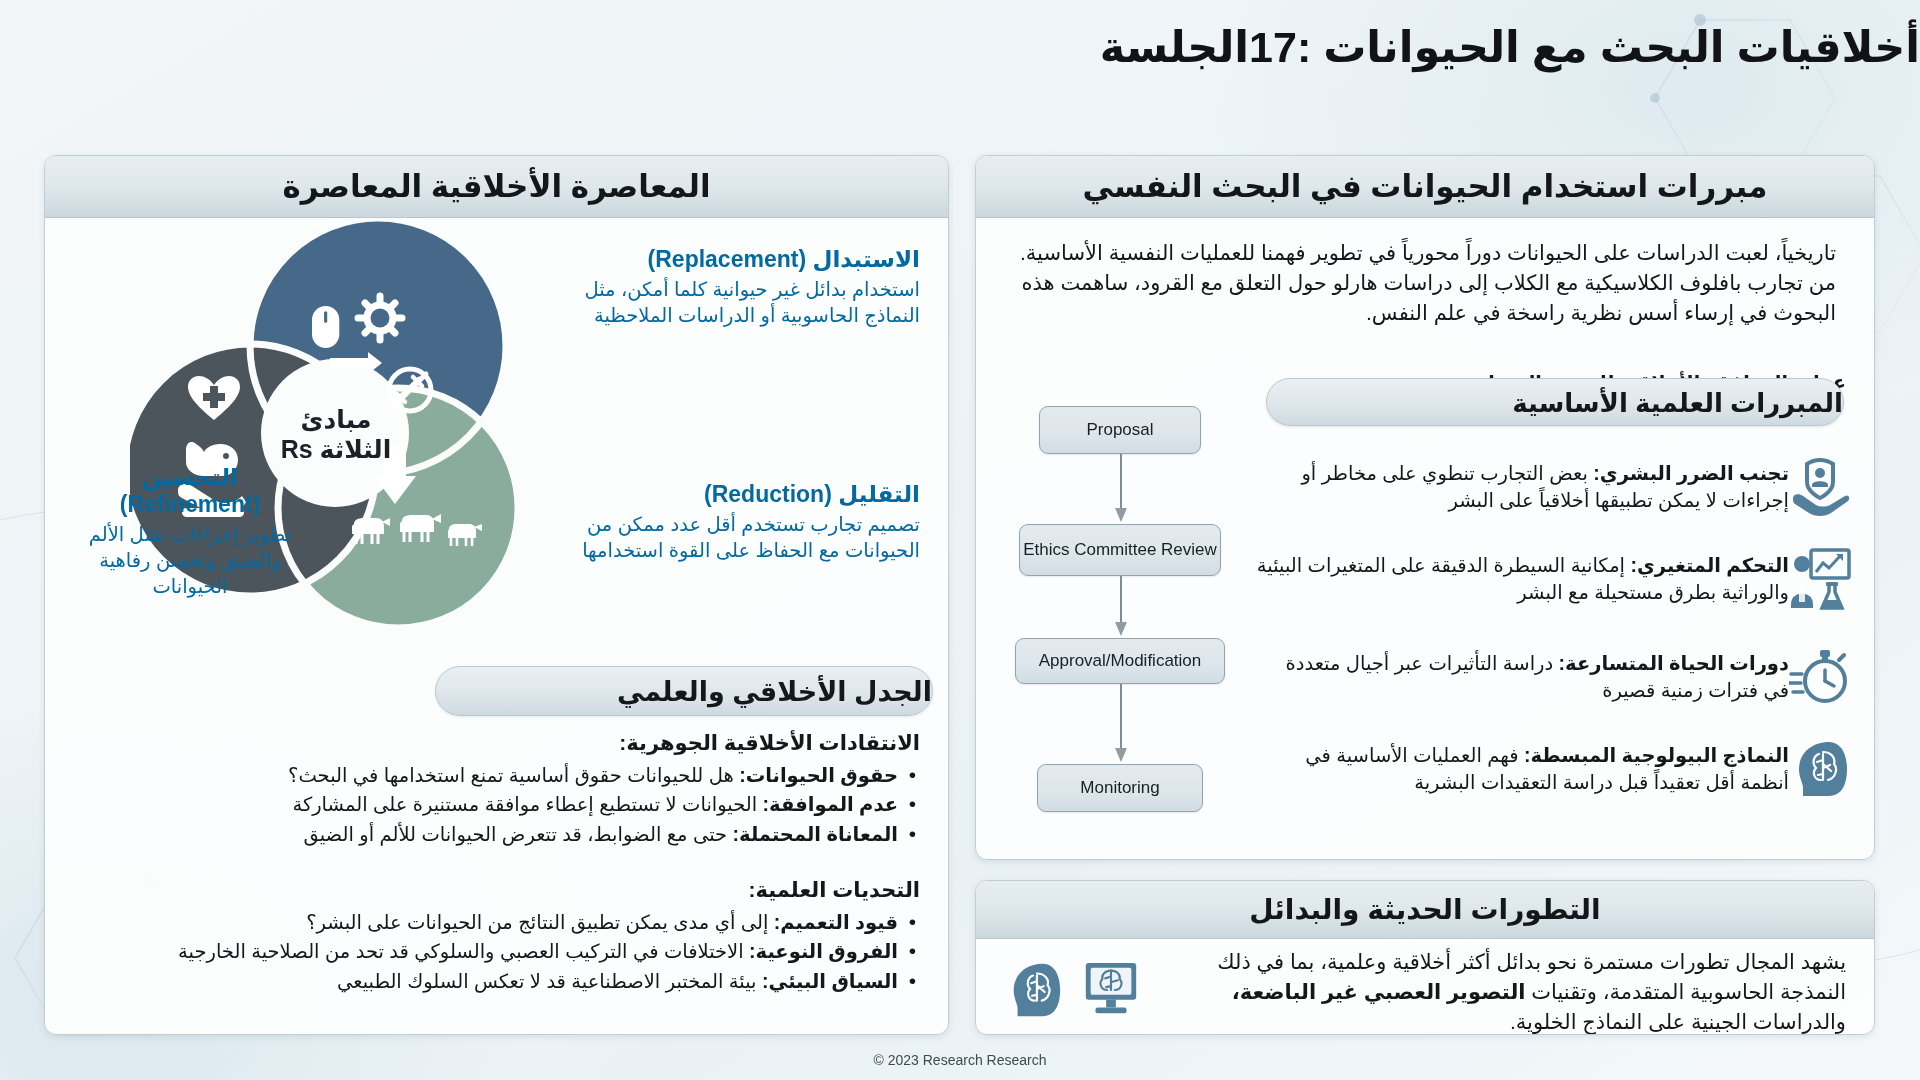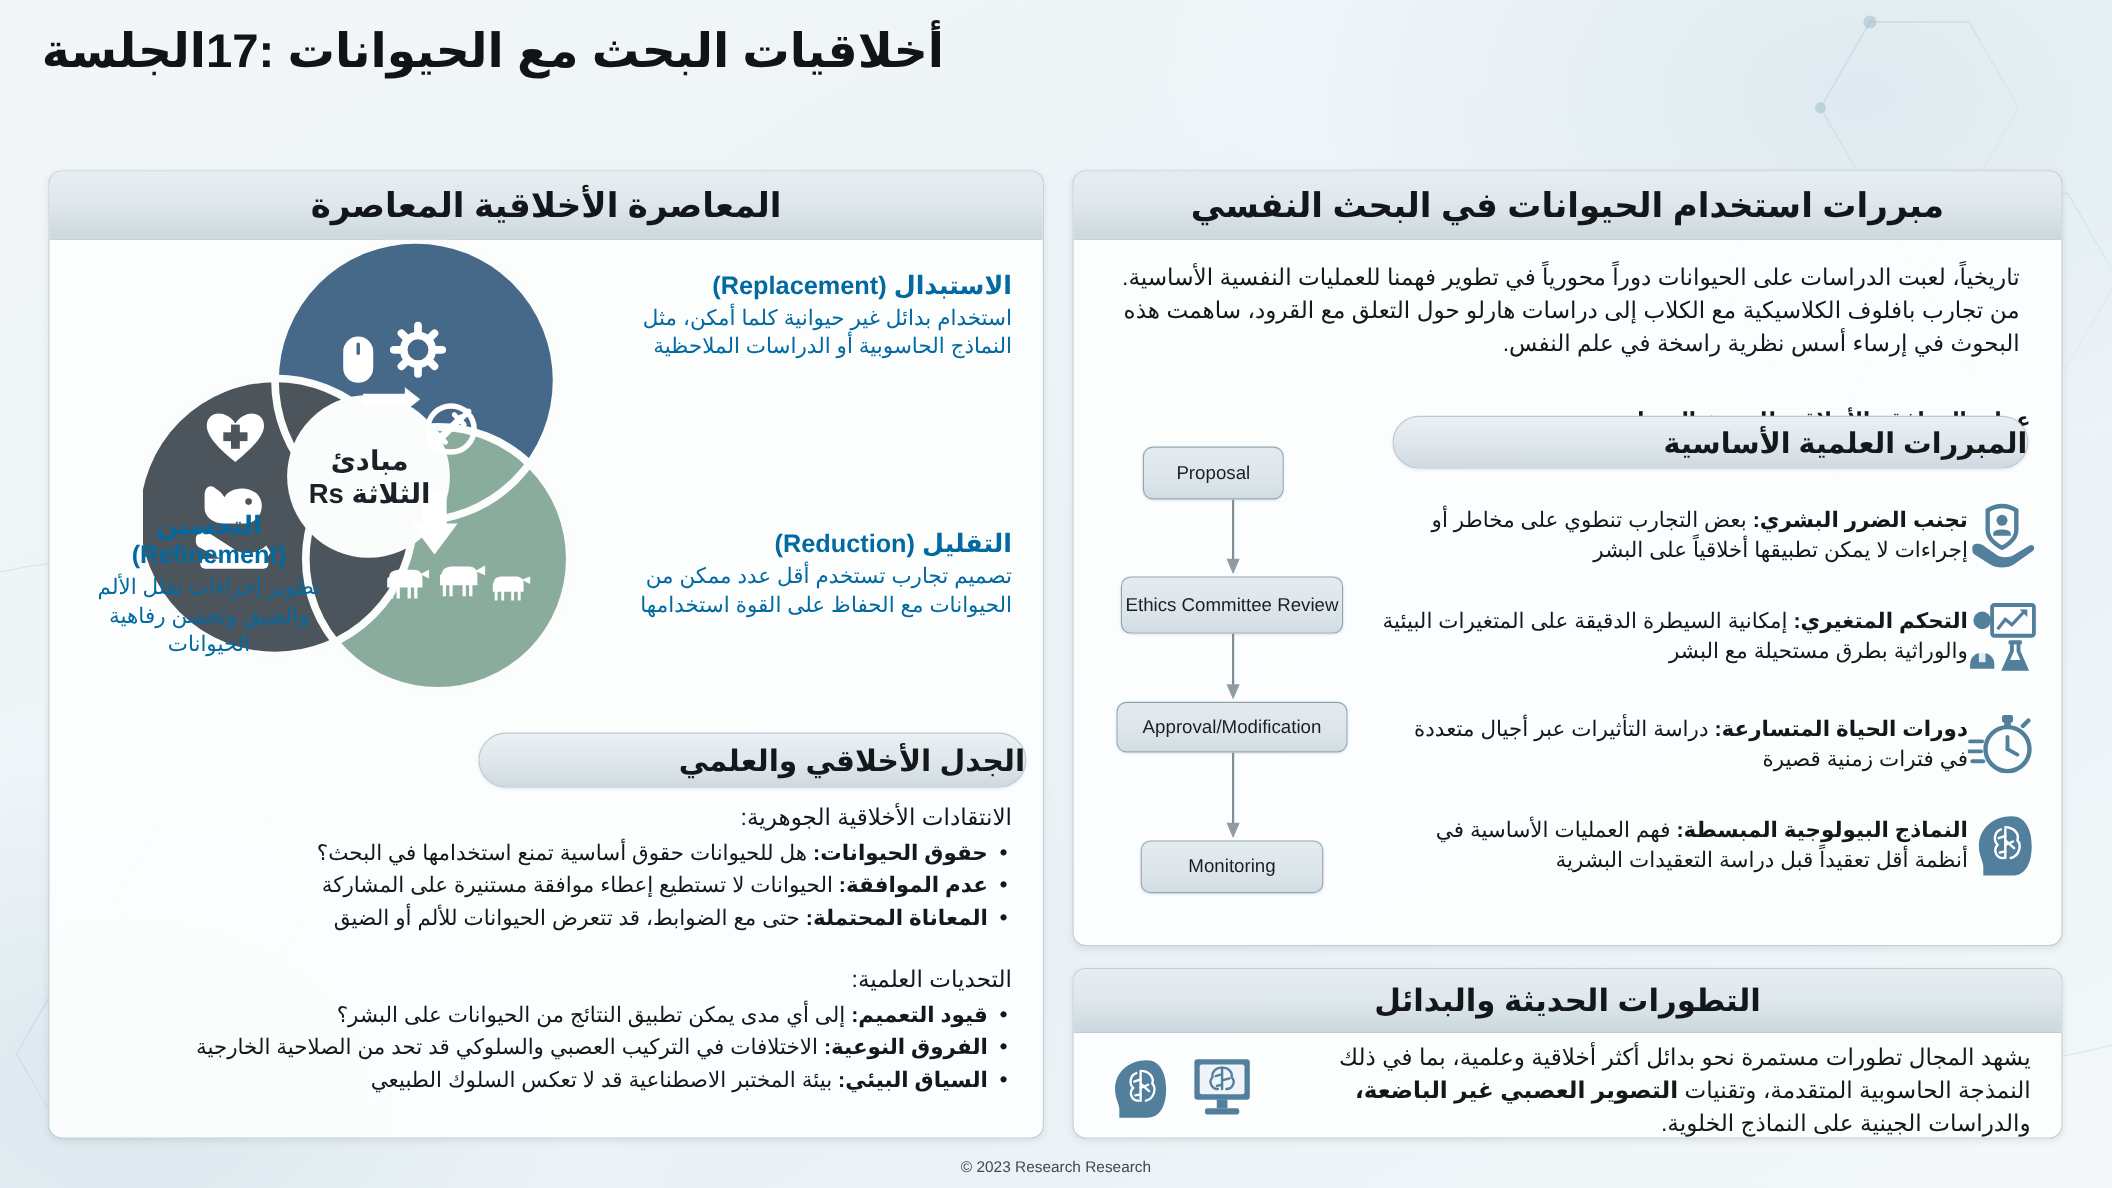--- a/index.html
+++ b/index.html
@@ -18,21 +18,21 @@
   }
 
   
   .bg-deco { position: absolute; inset: 0; z-index: 0; pointer-events: none; }
 
   .wrap { position: relative; z-index: 2; width: 1920px; height: 1080px; }
 
   
   .main-title {
     position: absolute; top: 22px; left: 0; right: 0;
-    text-align: left;
+    text-align: right;
     font-size: 43px; font-weight: bold; color: #121316;
     letter-spacing: 0px;
     direction: rtl;
     margin-left: 38px;
   }
 
   
   .panel {
     position: absolute;
     background: rgba(253,254,254,0.93);
@@ -74,21 +74,21 @@
   
   .rs-diagram { position: absolute; }
 
   .rs-text { position: absolute; direction: rtl; color: #0369a1; }
   .rs-head { font-size: 23px; font-weight: bold; line-height: 1.18; }
   .rs-body { font-size: 19.5px; line-height: 1.32; font-weight: 500; margin-top: 4px; }
 
   
   .sub-title {
     direction: rtl; text-align: right;
-    font-size: 21px; font-weight: normal; color: #14181b;
+    font-size: 21px; font-weight: bold; color: #14181b;
   }
   ul.blist { list-style: none; direction: rtl; text-align: right; margin-top: 6px; }
   ul.blist li {
     font-size: 19.5px; line-height: 1.45; color: #15181b;
     padding-right: 22px; position: relative; margin-bottom: 1px;
   }
   ul.blist li::before {
     content: "•"; position: absolute; right: 4px; top: -1px;
     font-size: 21px; color: #15181b;
   }
@@ -313,21 +313,21 @@
   </div>
 
   <div class="panel panel-rt">
     <div class="banner banner-lg">مبررات استخدام الحيوانات في البحث النفسي</div>
 
     <div class="para" style="position:absolute; left:38px; top:82px; width:822px;">تاريخياً، لعبت الدراسات على الحيوانات دوراً محورياً في تطوير فهمنا للعمليات النفسية الأساسية. من تجارب بافلوف الكلاسيكية مع الكلاب إلى دراسات هارلو حول التعلق مع القرود، ساهمت هذه البحوث في إرساء أسس نظرية راسخة في علم النفس.</div>
 
     <div class="flow-label" style="position:absolute; left:30px; top:215px; width:840px;">عملية الموافقة الأخلاقية للبحوث الحيوانية</div>
 
     <div style="position:absolute; left:35px; top:250px; width:220px; height:420px;">
-      <div class="flow-box" style="position:absolute; left:28px; top:0; width:128px; height:48px;">Proposal</div>
+      <div class="flow-box" style="position:absolute; left:28px; top:0; width:162px; height:48px;">Proposal</div>
       <svg class="flow-arrow" style="left:102px; top:48px;" width="16" height="70" viewBox="0 0 16 70">
         <line x1="8" y1="0" x2="8" y2="56" stroke="#7e8d96" stroke-width="2"></line>
         <polygon points="2,54 14,54 8,68" fill="#8f9ca4"></polygon>
       </svg>
 
       <div class="flow-box" style="position:absolute; left:8px; top:118px; width:202px; height:52px;">Ethics Committee Review</div>
       <svg class="flow-arrow" style="left:102px; top:170px;" width="16" height="62" viewBox="0 0 16 62">
         <line x1="8" y1="0" x2="8" y2="48" stroke="#7e8d96" stroke-width="2"></line>
         <polygon points="2,46 14,46 8,60" fill="#8f9ca4"></polygon>
       </svg>

